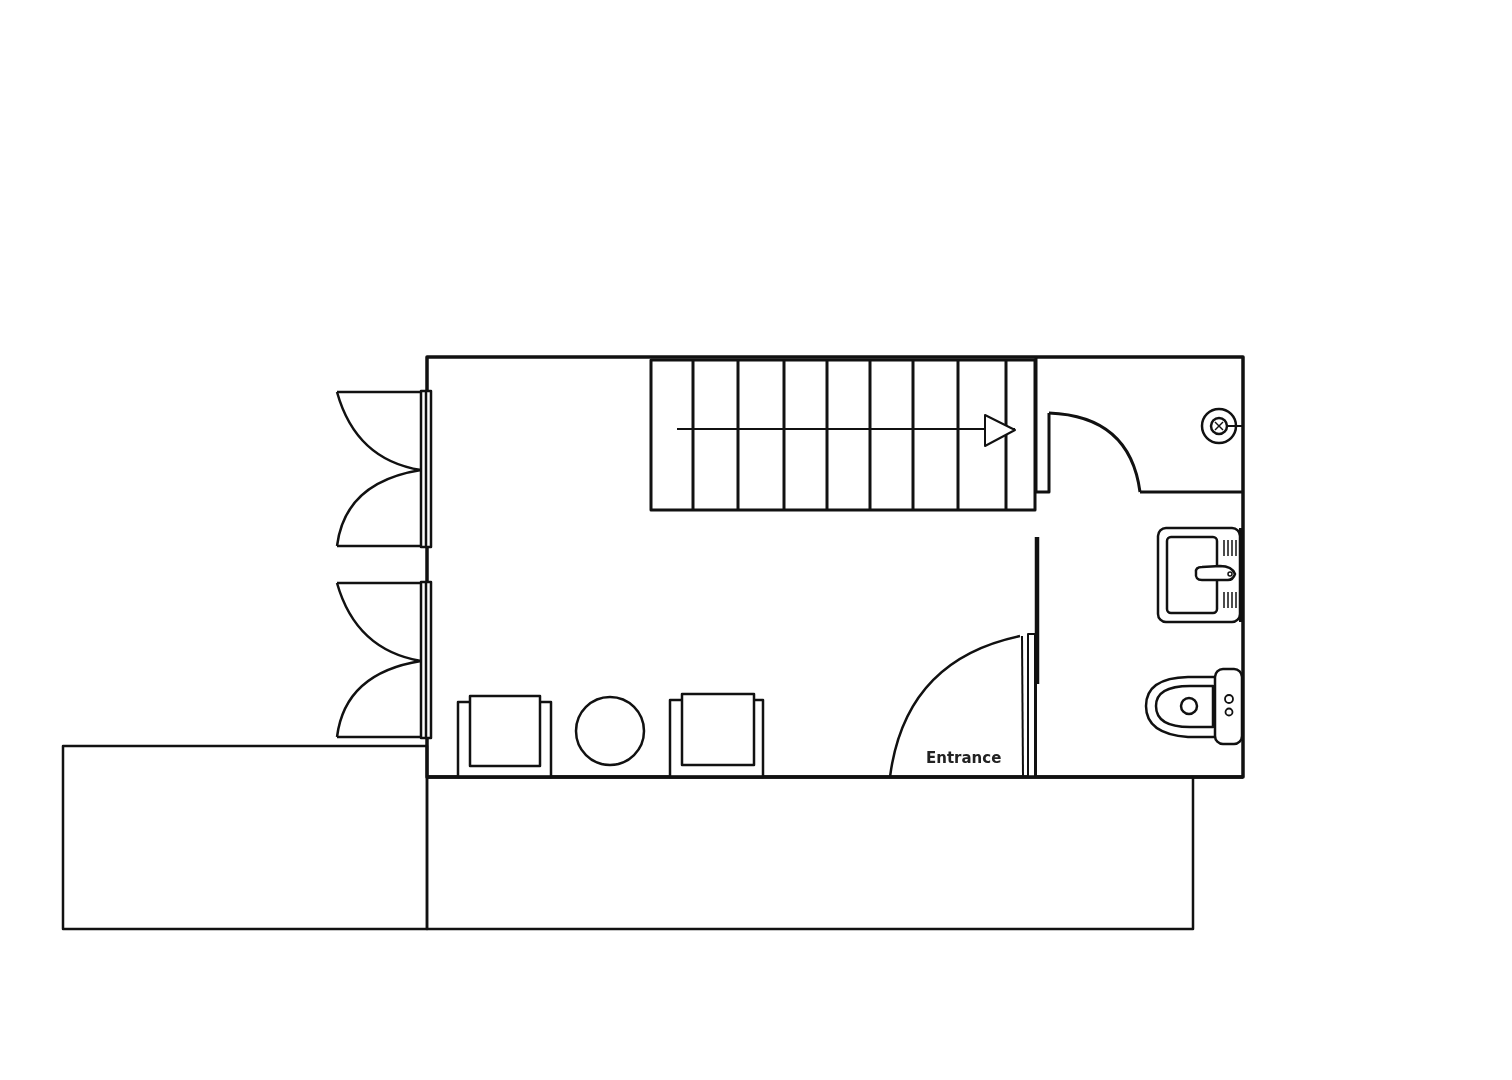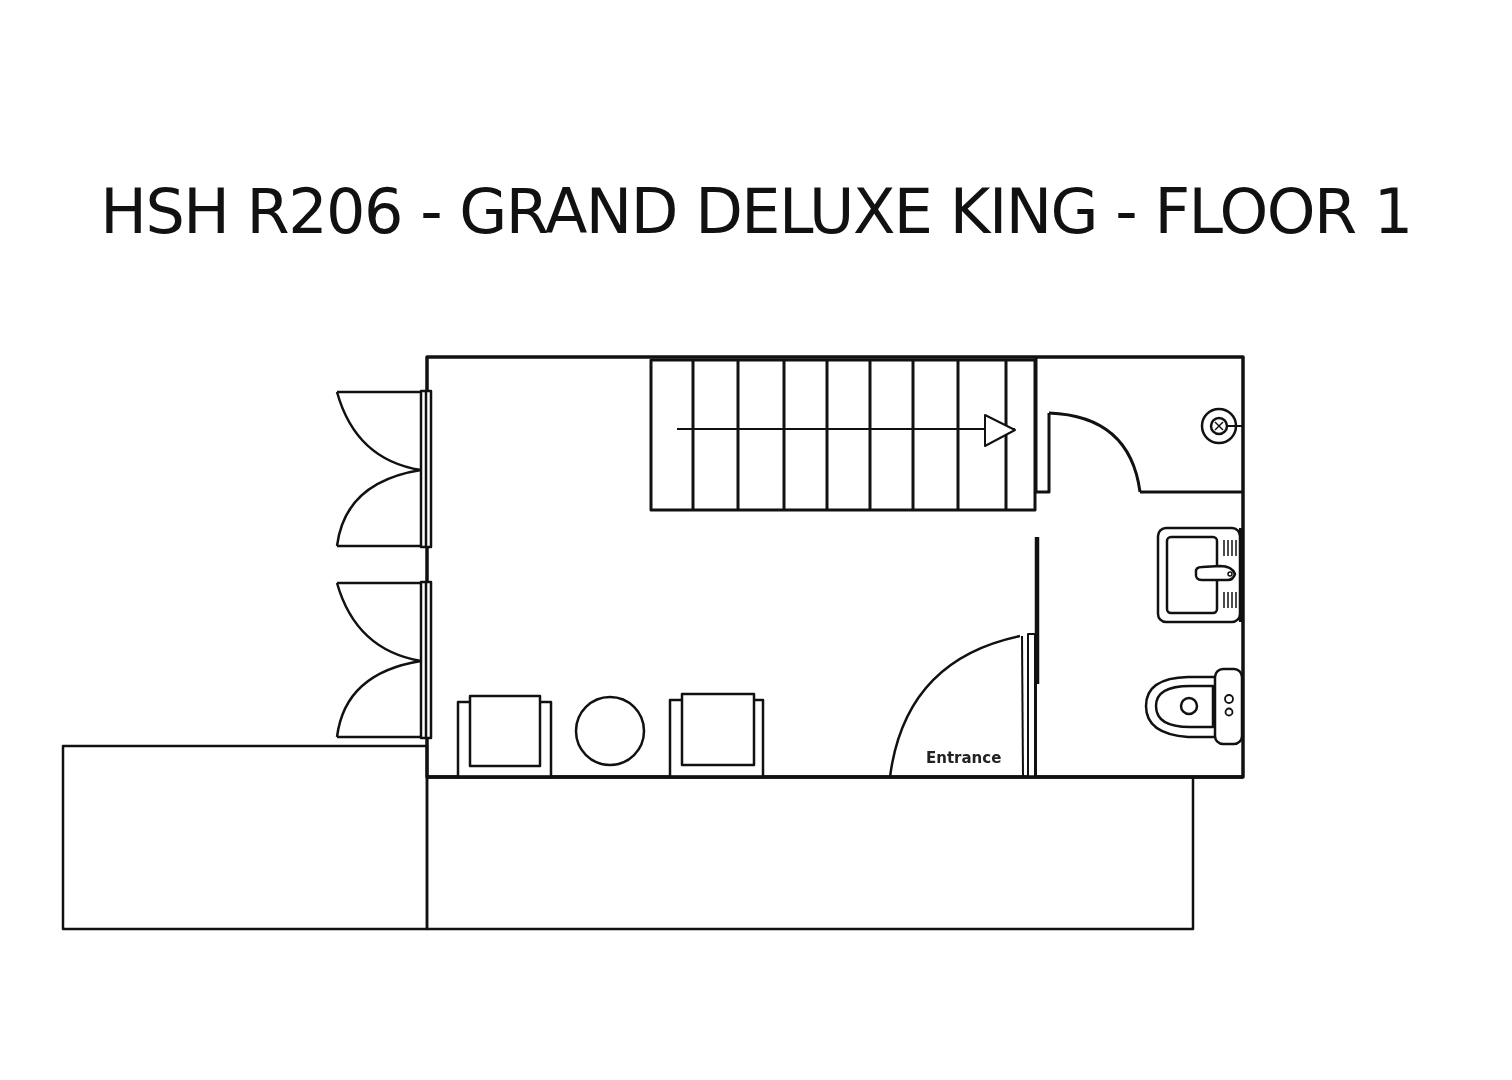--- a/index.html
+++ b/index.html
@@ -40,21 +40,20 @@
       font-size: 15px;
       font-weight: bold;
       fill: #222222;
     }
   </style>
 </head>
 <body>
 
 <div class="page">
 
-  <div class="title">HSH R206 - GRAND DELUXE KING - FLOOR 1</div>
 
   <svg class="plan" width="1512" height="1080" viewBox="0 0 1512 1080" fill="none" stroke="#111111" stroke-linejoin="round">
 
     <g stroke-width="2.5">
       <rect x="63" y="746" width="364" height="183"></rect>
       <polyline points="427,777 427,929 1193,929 1193,777"></polyline>
     </g>
 
     <g stroke-width="3.5">
       <rect x="427" y="357" width="816" height="420"></rect>

